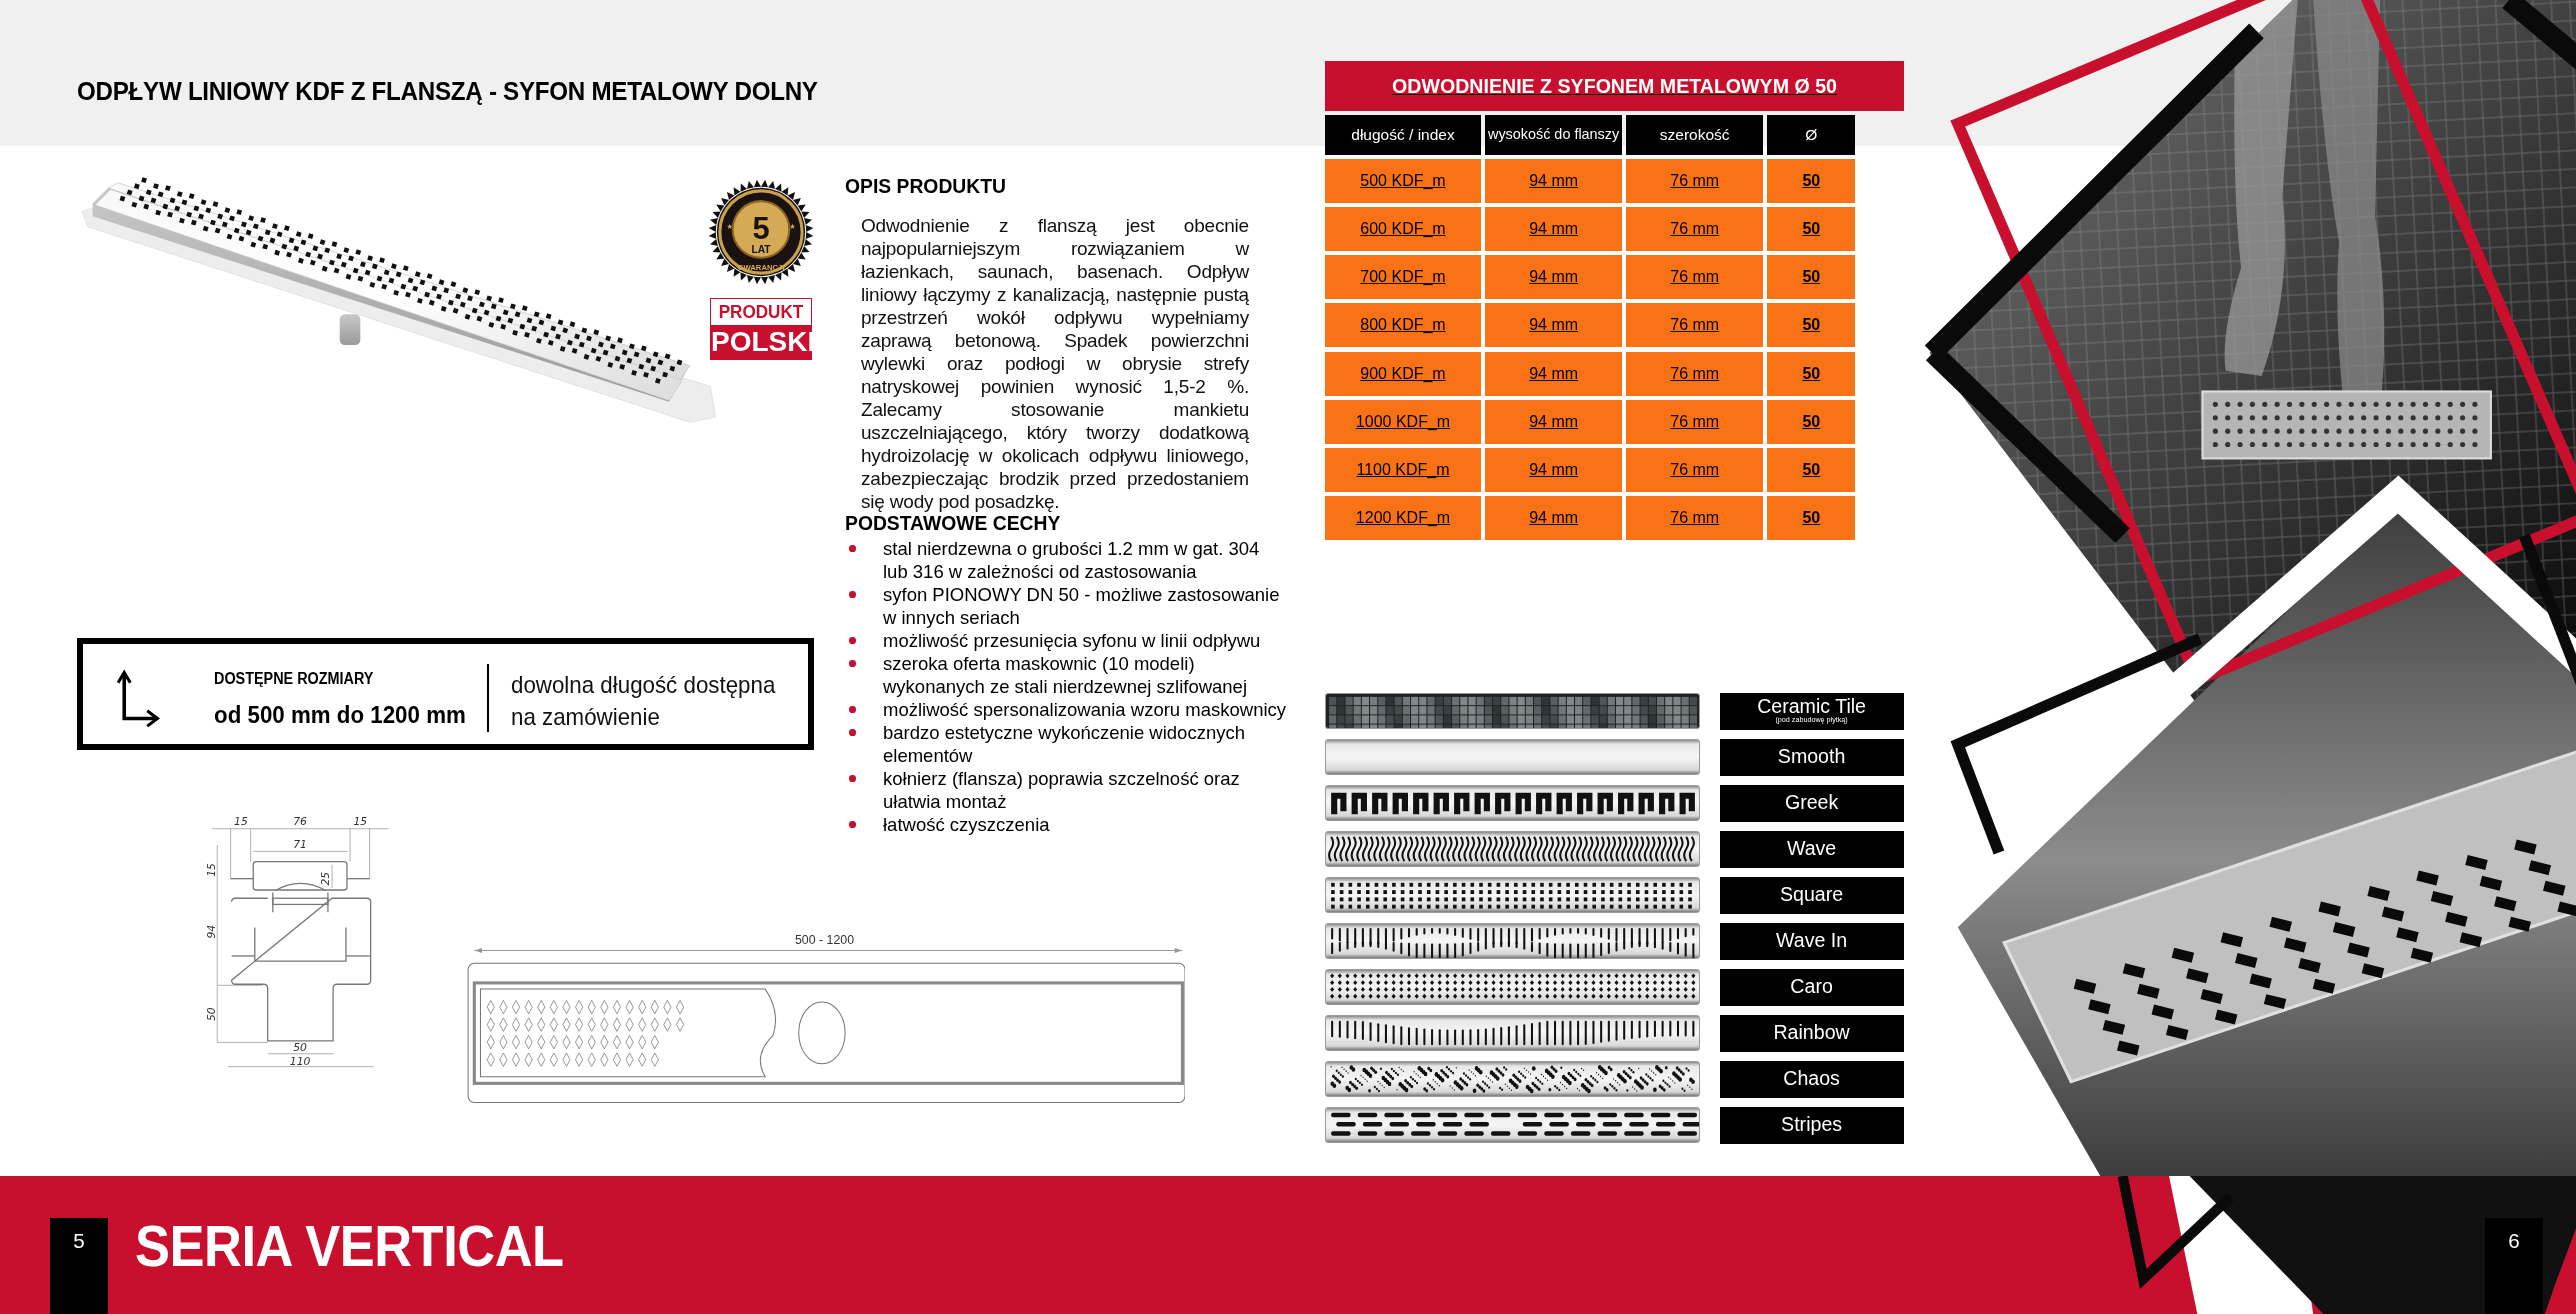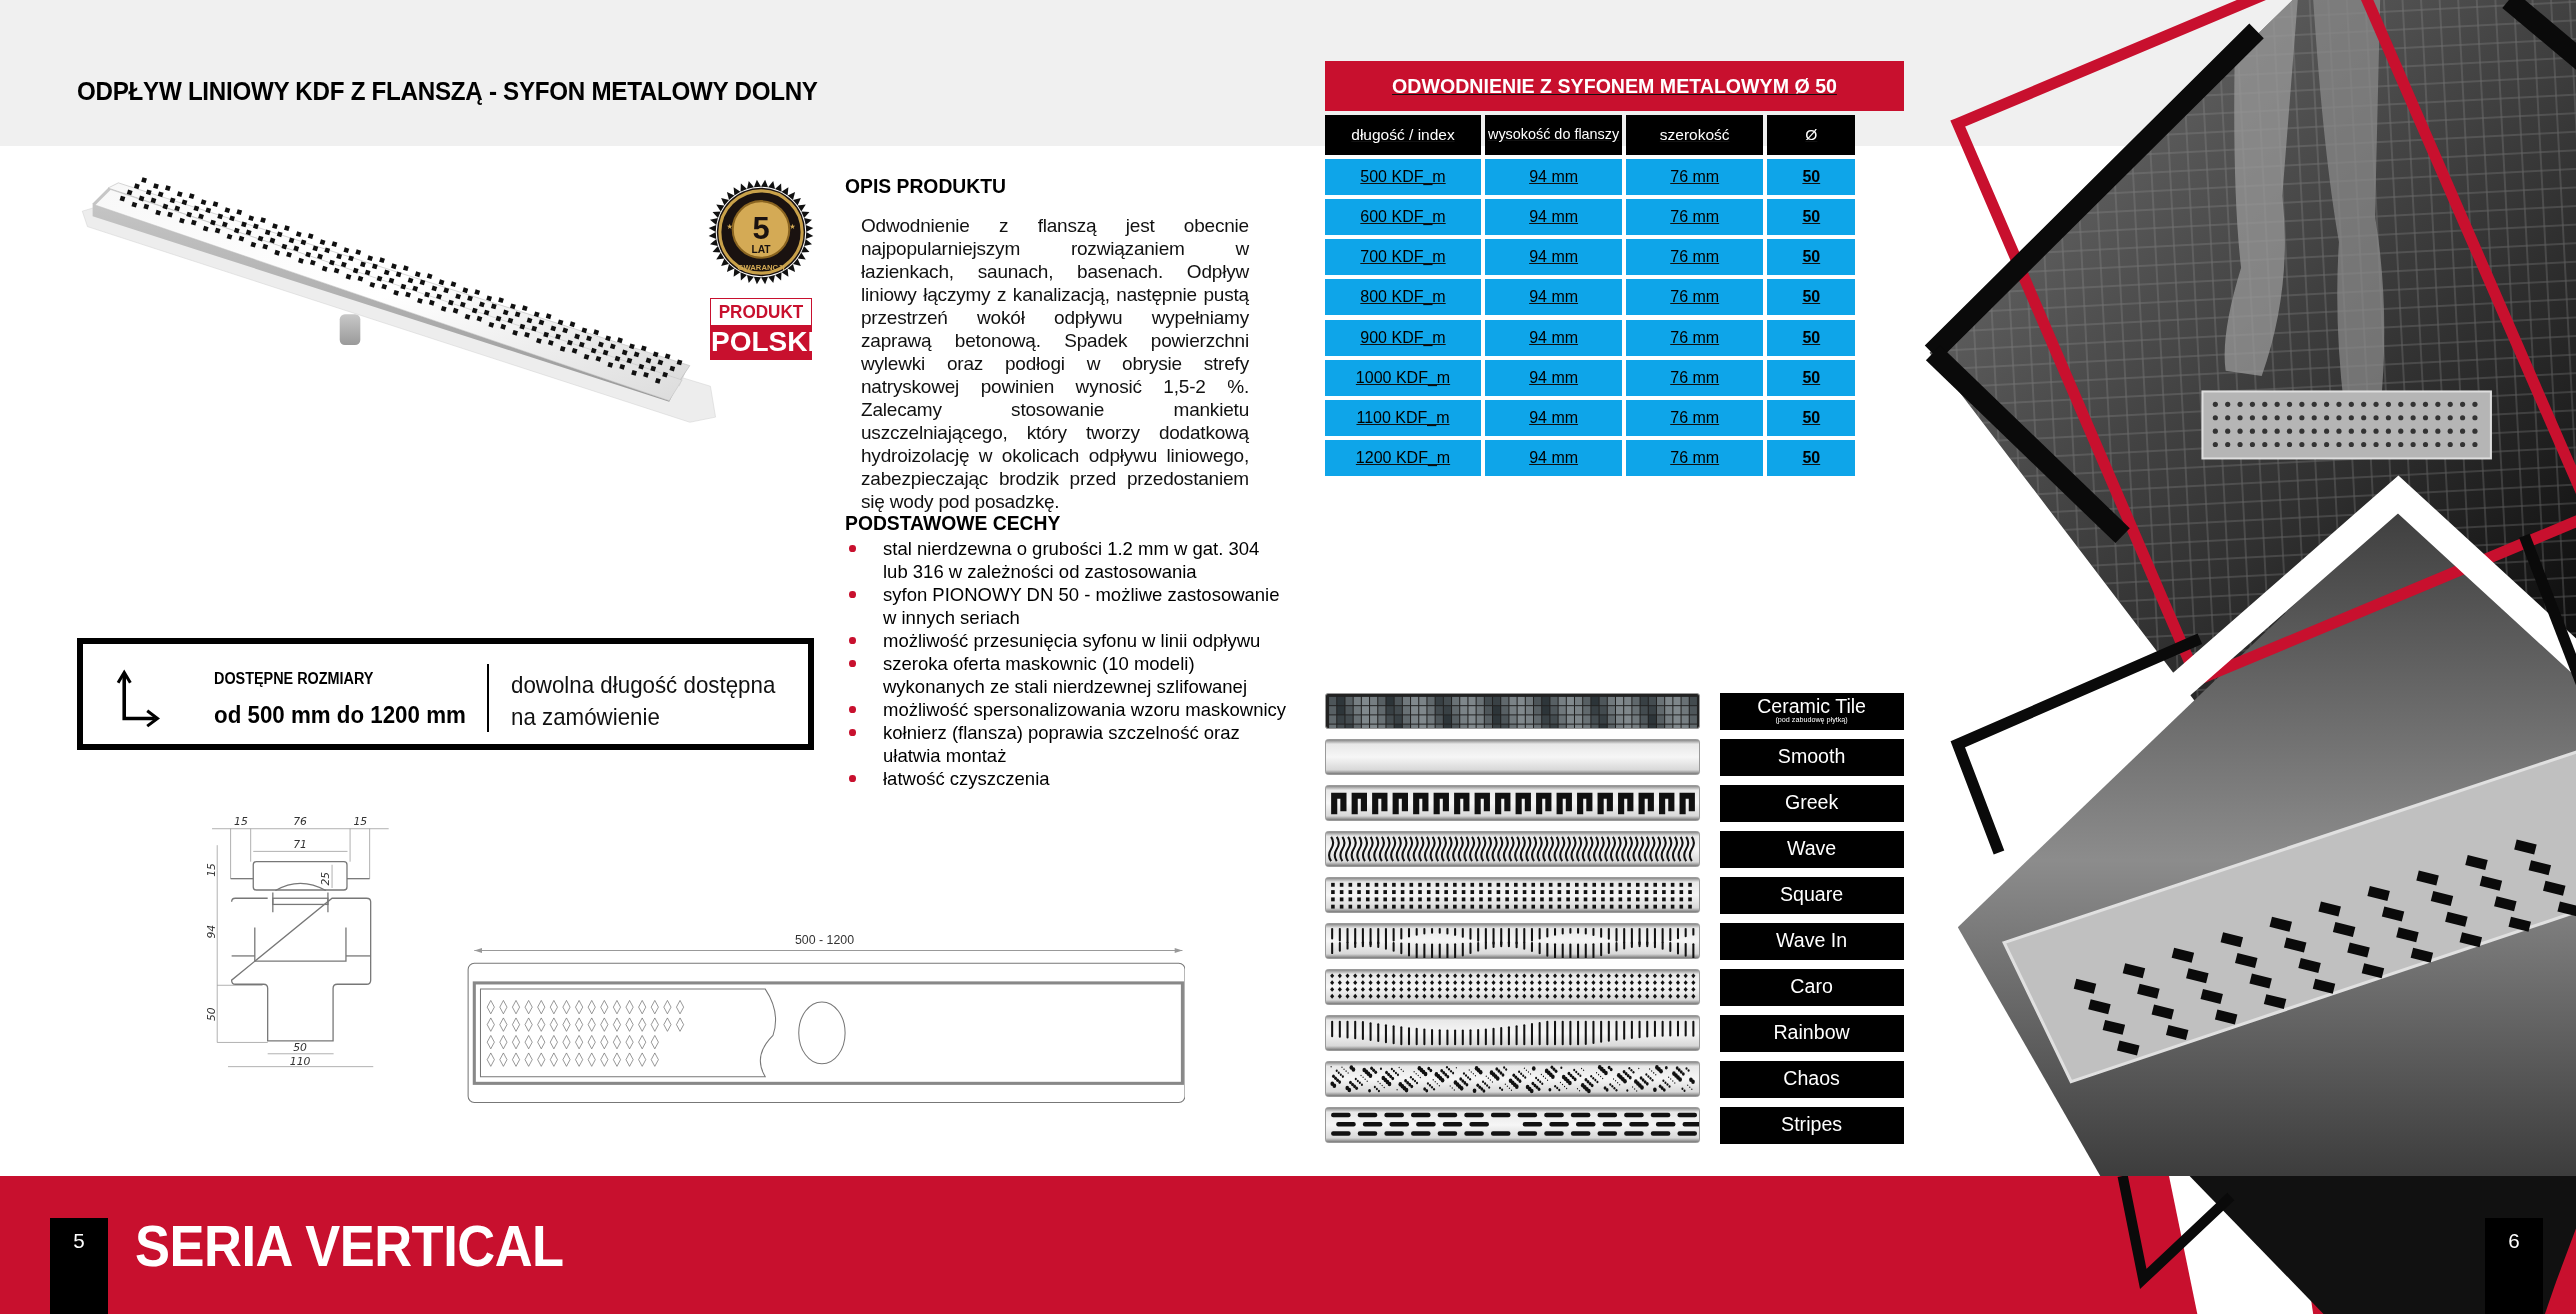--- a/index.html
+++ b/index.html
@@ -30,21 +30,21 @@
   .sizes .divider{position:absolute;left:404px;top:19.6px;width:1.5px;height:68px;background:#000;}
   .sizes .note{position:absolute;left:428px;top:25px;font-size:24px;line-height:32px;color:#111;transform:scaleX(0.93);transform-origin:left;white-space:nowrap;}
   
   .draw1{left:180px;top:804px;width:232px;height:309px;}
   .draw2{left:464px;top:922px;width:721px;height:196px;}
   
   .tbl{left:1325px;top:61px;width:579px;text-decoration:underline;}
   .tbl-head{height:50px;background:#c8102e;color:#fff;font-weight:700;font-size:19.6px;text-align:center;line-height:50px;white-space:nowrap;}
   .tbl-grid{display:grid;grid-template-columns:156px 137px 137px 88px;column-gap:4.1px;margin-top:4.1px;row-gap:4.1px;}
   .th{background:#000;color:#fff;height:40px;display:flex;align-items:center;justify-content:center;text-align:center;font-size:15.5px;line-height:17.5px;}
-  .td{background:#0ea5e9;height:36px;display:flex;align-items:center;justify-content:center;font-size:16px;color:#000;}
+  .td{background:#f97316;height:44px;display:flex;align-items:center;justify-content:center;font-size:16px;color:#000;}
   .td.bold{font-weight:700;}
   
   .grates{left:1325px;top:688px;width:579px;}
   .grate-row{display:flex;align-items:center;height:46px;}
   .grate-img{width:375px;height:36px;border-radius:3.1px;background:linear-gradient(#8a8a8a,#e8e8e8 12%,#f6f6f6 50%,#d8d8d8 88%,#7a7a7a);box-sizing:border-box;border:1px solid #9a9a9a;overflow:hidden;}
   .grate-img svg{display:block;width:100%;height:100%;}
   .grate-label{margin-left:19.6px;width:184px;height:37px;background:#000;color:#fff;font-size:19.6px;display:flex;flex-direction:column;align-items:center;justify-content:center;line-height:19.6px;}
   .grate-label .sub{font-size:7.2px;line-height:8.2px;}
   
   .collage{left:1901px;top:0;width:691px;height:1314px;}
@@ -330,20 +330,21 @@
 </div>
 
 <div class="abs features">
   <h3 class="sec-title">PODSTAWOWE CECHY</h3>
   <ul id="feature-list">
       <li>stal nierdzewna o grubości 1.2 mm w gat. 304 lub 316 w zależności od zastosowania</li>
       <li>syfon PIONOWY DN 50 - możliwe zastosowanie w innych seriach</li>
       <li>możliwość przesunięcia syfonu w linii odpływu</li>
       <li>szeroka oferta maskownic (10 modeli) wykonanych ze stali nierdzewnej szlifowanej</li>
       <li>możliwość spersonalizowania wzoru maskownicy</li>
+      <li>bardzo estetyczne wykończenie widocznych elementów</li>
       <li>kołnierz (flansza) poprawia szczelność oraz ułatwia montaż</li>
       <li>łatwość czyszczenia</li>
     </ul>
 </div>
 
 <div class="abs sizes">
   <svg class="arrow" viewBox="0 0 90 120">
     <path d="M20 15 L20 100 L80 100" fill="none" stroke="#000" stroke-width="7"></path>
     <path d="M8 30 L20 10 L32 30" fill="none" stroke="#000" stroke-width="6"></path>
     <path d="M65 85 L85 100 L65 115" fill="none" stroke="#000" stroke-width="6"></path>

